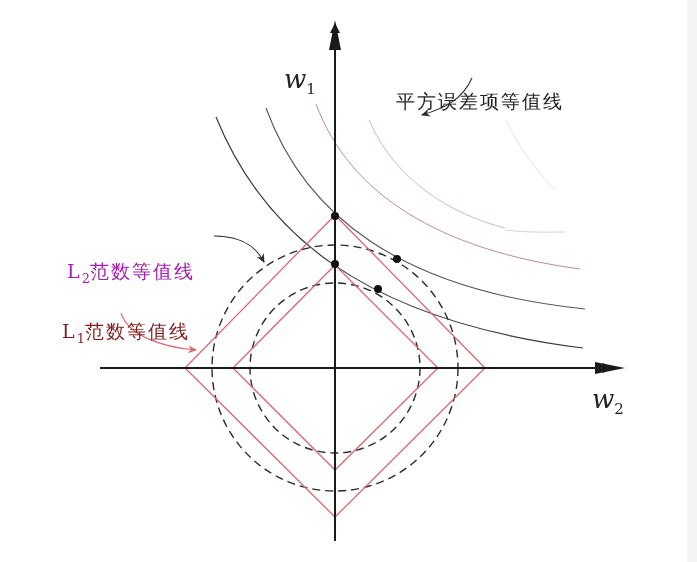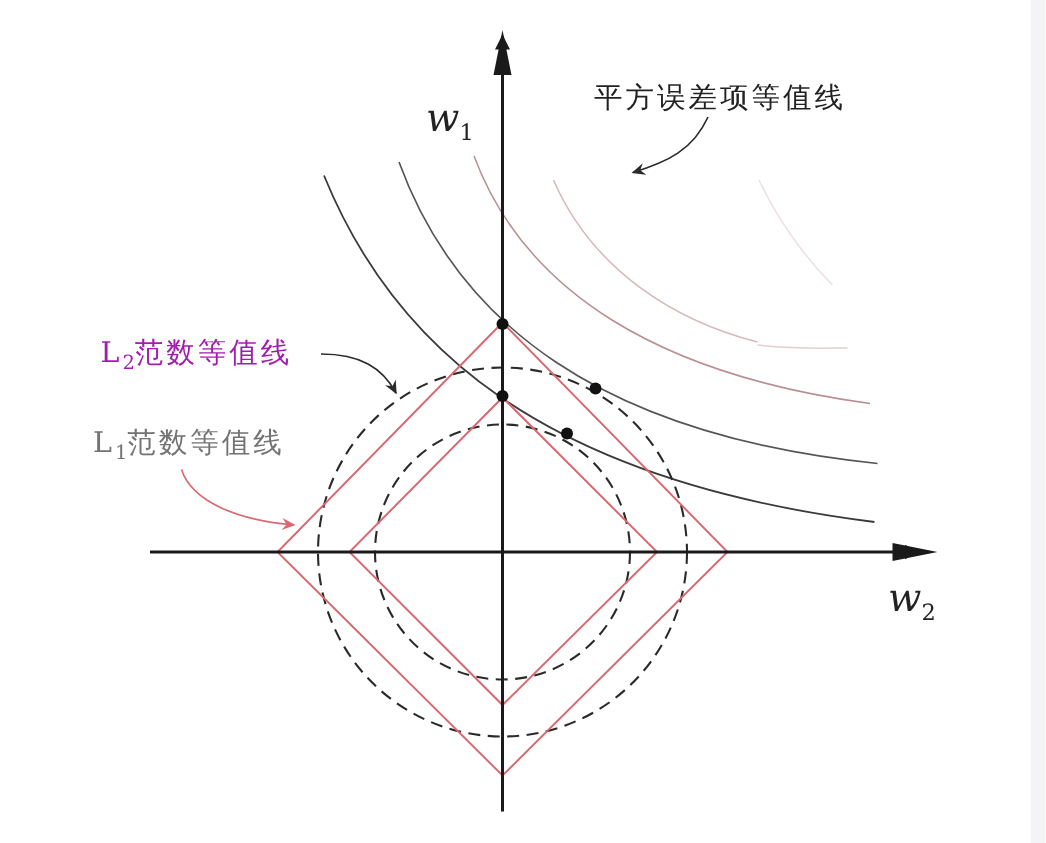--- a/index.html
+++ b/index.html
@@ -1,21 +1,21 @@
 <!DOCTYPE html>
 <html><head>
 <meta charset="utf-8">
 <style>
   html, body { margin:0; padding:0; background:#ffffff; }
   body { width:697px; height:562px; position:relative; overflow:hidden; font-family:"DejaVu Serif", serif; }
   #canvas { position:absolute; left:0; top:0; }
   .lbl { position:absolute; white-space:nowrap; line-height:1; }
   .axis-lbl { font-family:"DejaVu Serif", serif; font-style:italic; font-size:26px; color:#222; }
   .axis-lbl sub { font-style:normal; font-size:15px; }
-  .cn { font-family:"DejaVu Sans", sans-serif; font-size:19px; letter-spacing:2px; }
+  .cn { font-family:"DejaVu Sans", sans-serif; font-size:19px; letter-spacing:2px;margin-top:36px; }
   .cn sub { font-family:"DejaVu Serif", serif; font-size:13px; letter-spacing:0; }
   .right-edge { position:absolute; right:0; top:0; width:10px; height:562px; background:#f4f4f6; }
 </style>
 </head>
 <body>
 
 <svg id="canvas" width="697" height="562" viewBox="0 0 697 562" xmlns="http://www.w3.org/2000/svg">
   <defs>
     <marker id="arrowBig" markerWidth="10" markerHeight="10" refX="9" refY="5" orient="auto" markerUnits="userSpaceOnUse">
       <path d="M0,0 L10,5 L0,10 Z" fill="#1a1a1a"></path>
@@ -72,17 +72,17 @@
 <div class="lbl axis-lbl" style="left:592px; top:386px;">
   <span>w</span><sub>2</sub>
 </div>
 
 <div class="lbl cn" style="left:396px; top:56px; color:#222;">平方误差项等值线</div>
 
 <div class="lbl cn" style="left:67px; top:226px; color:#a21caf;">
   <span style="font-family:'DejaVu Serif',serif;">L</span><sub>2</sub><span>范数等值线</span>
 </div>
 
-<div class="lbl cn" style="left:62px; top:286px; color:#737373;">
+<div class="lbl cn" style="left:62px; top:286px; color:#7f1d1d;">
   <span style="font-family:'DejaVu Serif',serif;">L</span><sub>1</sub><span>范数等值线</span>
 </div>
 
 <div class="right-edge"></div>
 
 </body></html>

